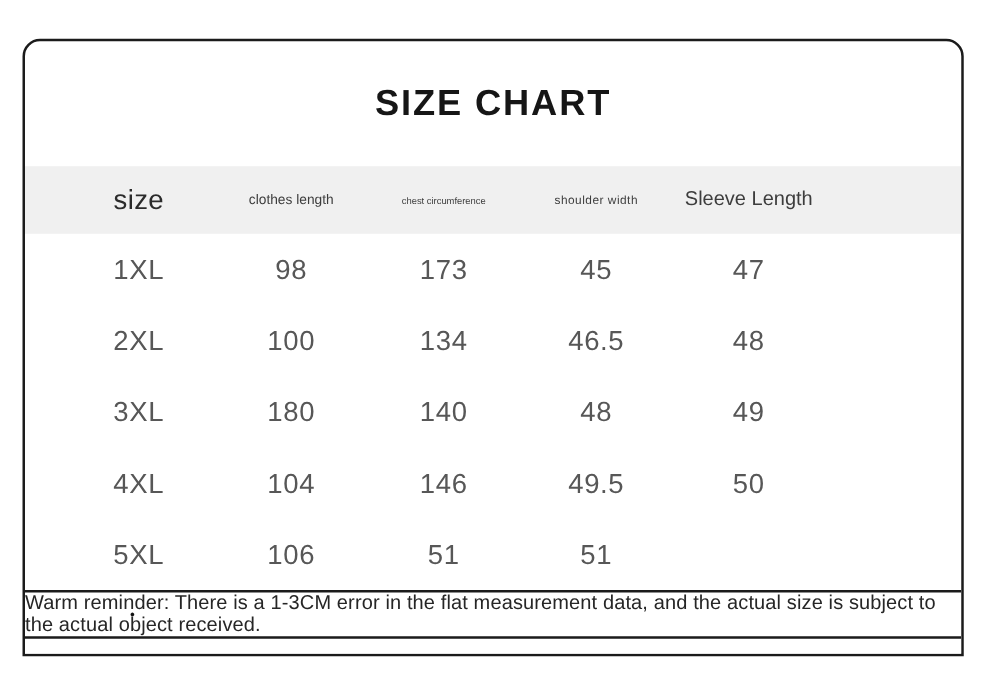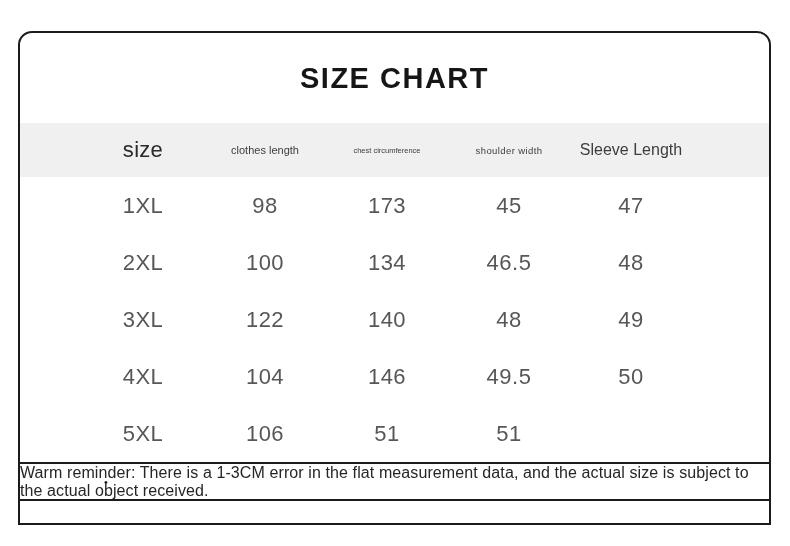--- a/index.html
+++ b/index.html
@@ -15,35 +15,35 @@
     left: 18px; top: 31px;
     width: 753px; height: 494px;
     background: #ffffff;
     border: 2px solid #1b1b1b;
     border-radius: 14px 14px 0 0;
     overflow: hidden;
     display: flex;
     flex-direction: column;
   }
   .title-wrap {
-    height: 90px;
+    height: 100px;
     display: flex;
     align-items: center;
     justify-content: center;
   }
   .title {
     font-size: 29px;
     font-weight: bold;
     letter-spacing: 1.5px;
     color: #161616;
   }
   .grid {
     display: grid;
     grid-template-columns: repeat(5, 122px);
-    padding-left: 62px;
+    padding-left: 30px;
     align-items: center;
   }
   .grid > span { text-align: center; display: block; }
   .header-row {
     height: 54px;
     background: #f0f0f0;
     color: #3d3d3d;
   }
   .h-size { font-size: 22px; color: #2b2b2b; letter-spacing: 0.3px; }
   .h-clothes { font-size: 11px; }
@@ -111,21 +111,21 @@
       </div>
       <div class="grid trow">
         <span>2XL</span>
         <span>100</span>
         <span>134</span>
         <span>46.5</span>
         <span>48</span>
       </div>
       <div class="grid trow">
         <span>3XL</span>
-        <span>122</span>
+        <span>180</span>
         <span>140</span>
         <span>48</span>
         <span>49</span>
       </div>
       <div class="grid trow">
         <span>4XL</span>
         <span>104</span>
         <span>146</span>
         <span>49.5</span>
         <span>50</span>

